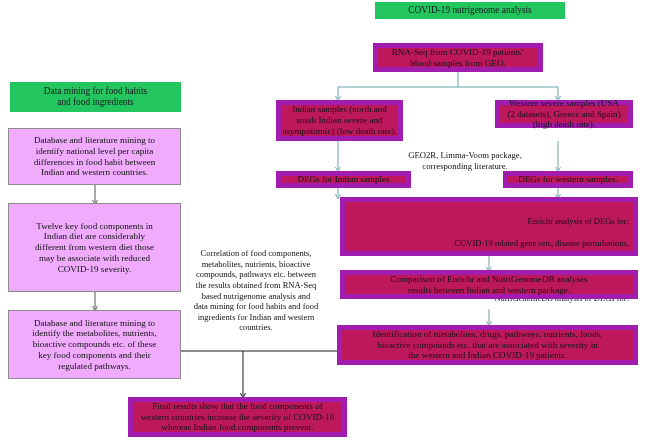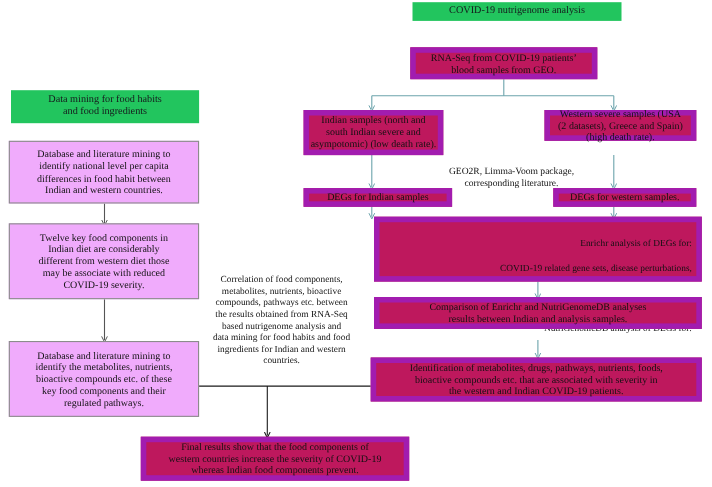--- a/index.html
+++ b/index.html
@@ -137,49 +137,49 @@
     <div style="padding-left:12px;">
       <span>drug perturbations, metabolites, and pathways</span><span class="it">etc.</span>
     </div>
     <div>NutriGenomeDB analysis of DEGs for:</div>
     <div style="padding-left:12px;">
       <span>responsive foods, nutrients and bioactive compounds</span><span class="it">etc.</span>
     </div>
   </div>
 
   <div class="node teal" style="left:340px; top:270px; width:298px; height:29px;">Comparison of Enrichr and NutriGenomeDB analyses
-results between  Indian and analysis samples.</div>
+results between  Indian and western package.</div>
 
   <div class="node teal" style="left:337px; top:325px; width:301px; height:40px;">Identification of metabolites, drugs, pathways, nutrients, foods,
 bioactive compounds etc. that are associated with severity in
 the western and Indian COVID-19 patients.</div>
 
   <div class="node gray" style="left:8px; top:128px; width:173px; height:57px;">Database and literature mining to
 identify national level per capita
 differences in food habit between
 Indian and western countries.</div>
 
-  <div class="node gray" style="left:8px; top:203px; width:173px; height:69px;">Twelve key food components in
+  <div class="node gray" style="left:8px; top:203px; width:173px; height:89px;">Twelve key food components in
 Indian diet are considerably
 different from western diet those
 may be associate with reduced
 COVID-19 severity.</div>
 
   <div class="node gray" style="left:8px; top:310px; width:173px; height:69px;">Database and literature mining to
 identify the metabolites, nutrients,
 bioactive compounds etc. of these
 key food components and their
 regulated pathways.</div>
 
   <div class="node plain annot" style="left:176px; top:238px; width:160px; height:105px;">Correlation of food components,
 metabolites, nutrients, bioactive
 compounds, pathways etc. between
 the results obtained from RNA-Seq
 based nutrigenome analysis and
 data mining for food habits and food
 ingredients for Indian and western
 countries.</div>
 
-  <div class="node teal" style="left:128px; top:397px; width:244px; height:40px;">Final results show that the food components of
+  <div class="node teal" style="left:128px; top:397px; width:219px; height:40px;">Final results show that the food components of
 western countries increase the severity of COVID-19
 whereas Indian food components prevent.</div>
 
 </div>
 
 </body></html>

